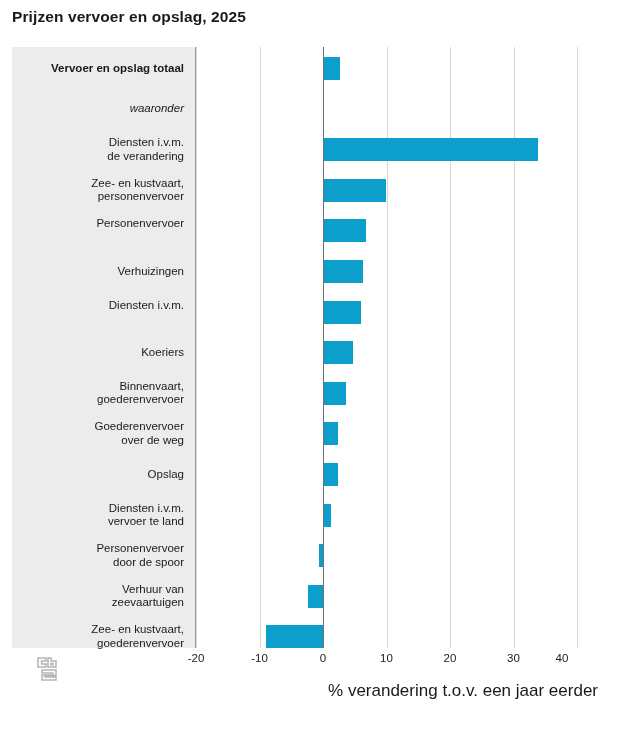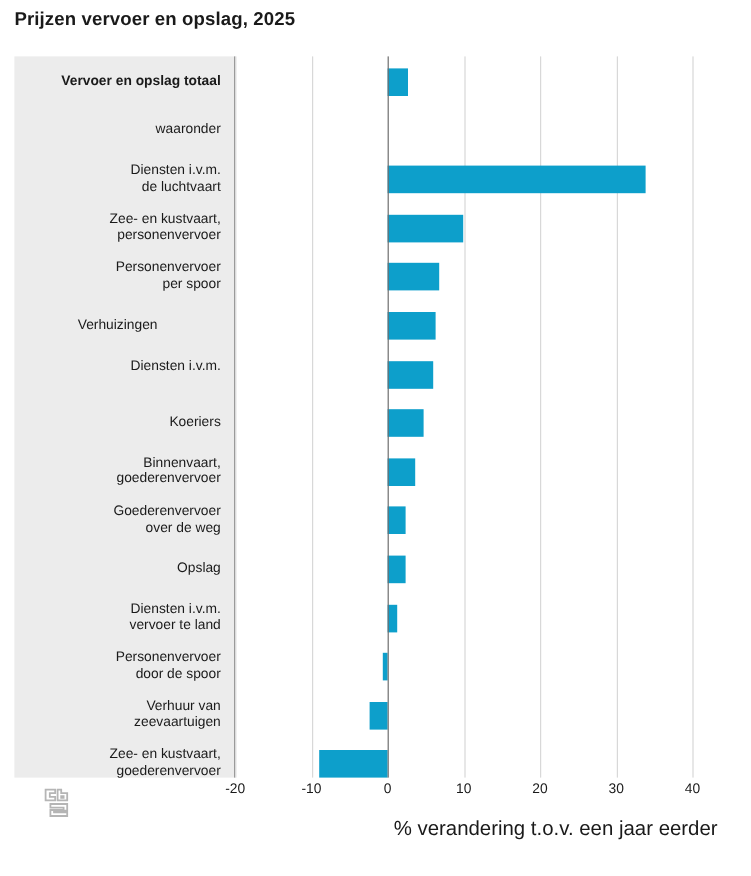--- a/index.html
+++ b/index.html
@@ -91,21 +91,21 @@
   .row-label {
     position: absolute;
     left: 0px;
     width: 172px;     
     text-align: right;
     font-size: 11.5px;
     line-height: 13.5px;
     color: #1a1a1a;
   }
   .row-label.is-bold { font-weight: bold; }
-  .row-label.is-italic { }
+  .row-label.is-italic { font-style: italic; }
 
   .bar {
     position: absolute;
     background: #0d9fcb;
     height: 23px;
   }
 
   
   .cbs-logo {
     position: absolute;
@@ -166,40 +166,39 @@
           <div class="bar" style="left: 311px; width: 17.145px; top: 10px; background: rgb(13, 159, 203);"></div>
         </div>
         <div class="row" style="top: 0px;">
           <div class="row-label is-italic" style="top: 55.35px;">
             <div>waaronder</div>
           </div>
         </div>
         <div class="row" style="top: 0px;">
           <div class="row-label" style="top: 89.2px;">
             <div>Diensten i.v.m.</div>
-            <div>de luchtvaart</div>
+            <div>de verandering</div>
           </div>
           <div class="bar" style="left: 311px; width: 215.265px; top: 91.2px; background: rgb(13, 159, 203);"></div>
         </div>
         <div class="row" style="top: 0px;">
           <div class="row-label" style="top: 129.8px;">
             <div>Zee- en kustvaart,</div>
             <div>personenvervoer</div>
           </div>
           <div class="bar" style="left: 311px; width: 62.865px; top: 131.8px; background: rgb(13, 159, 203);"></div>
         </div>
         <div class="row" style="top: 0px;">
           <div class="row-label" style="top: 170.4px;">
             <div>Personenvervoer</div>
-            <div>per spoor</div>
           </div>
           <div class="bar" style="left: 311px; width: 42.545px; top: 172.4px; background: rgb(13, 159, 203);"></div>
         </div>
         <div class="row" style="top: 0px;">
-          <div class="row-label" style="top: 217.75px; text-align: center;">
+          <div class="row-label" style="top: 217.75px;">
             <div>Verhuizingen</div>
           </div>
           <div class="bar" style="left: 311px; width: 40.005px; top: 213px; background: rgb(13, 159, 203);"></div>
         </div>
         <div class="row" style="top: 0px;">
           <div class="row-label" style="top: 251.6px;">
             <div>Diensten i.v.m.</div>
           </div>
           <div class="bar" style="left: 311px; width: 38.1px; top: 253.6px; background: rgb(13, 159, 203);"></div>
         </div>
@@ -268,17 +267,17 @@
     </svg>
   </div>
 
   <div class="axis-ticks" id="axis-ticks">
       <div class="tick-label" style="left: 184px;">-20</div>
       <div class="tick-label" style="left: 247.5px;">-10</div>
       <div class="tick-label" style="left: 311px;">0</div>
       <div class="tick-label" style="left: 374.5px;">10</div>
       <div class="tick-label" style="left: 438px;">20</div>
       <div class="tick-label" style="left: 501.5px;">30</div>
-      <div class="tick-label" style="left: 565px;">40</div>
+      <div class="tick-label" style="left: 550px;">40</div>
     </div>
   <div class="axis-caption">% verandering t.o.v. een jaar eerder</div>
 
 </div>
 
 </body></html>

